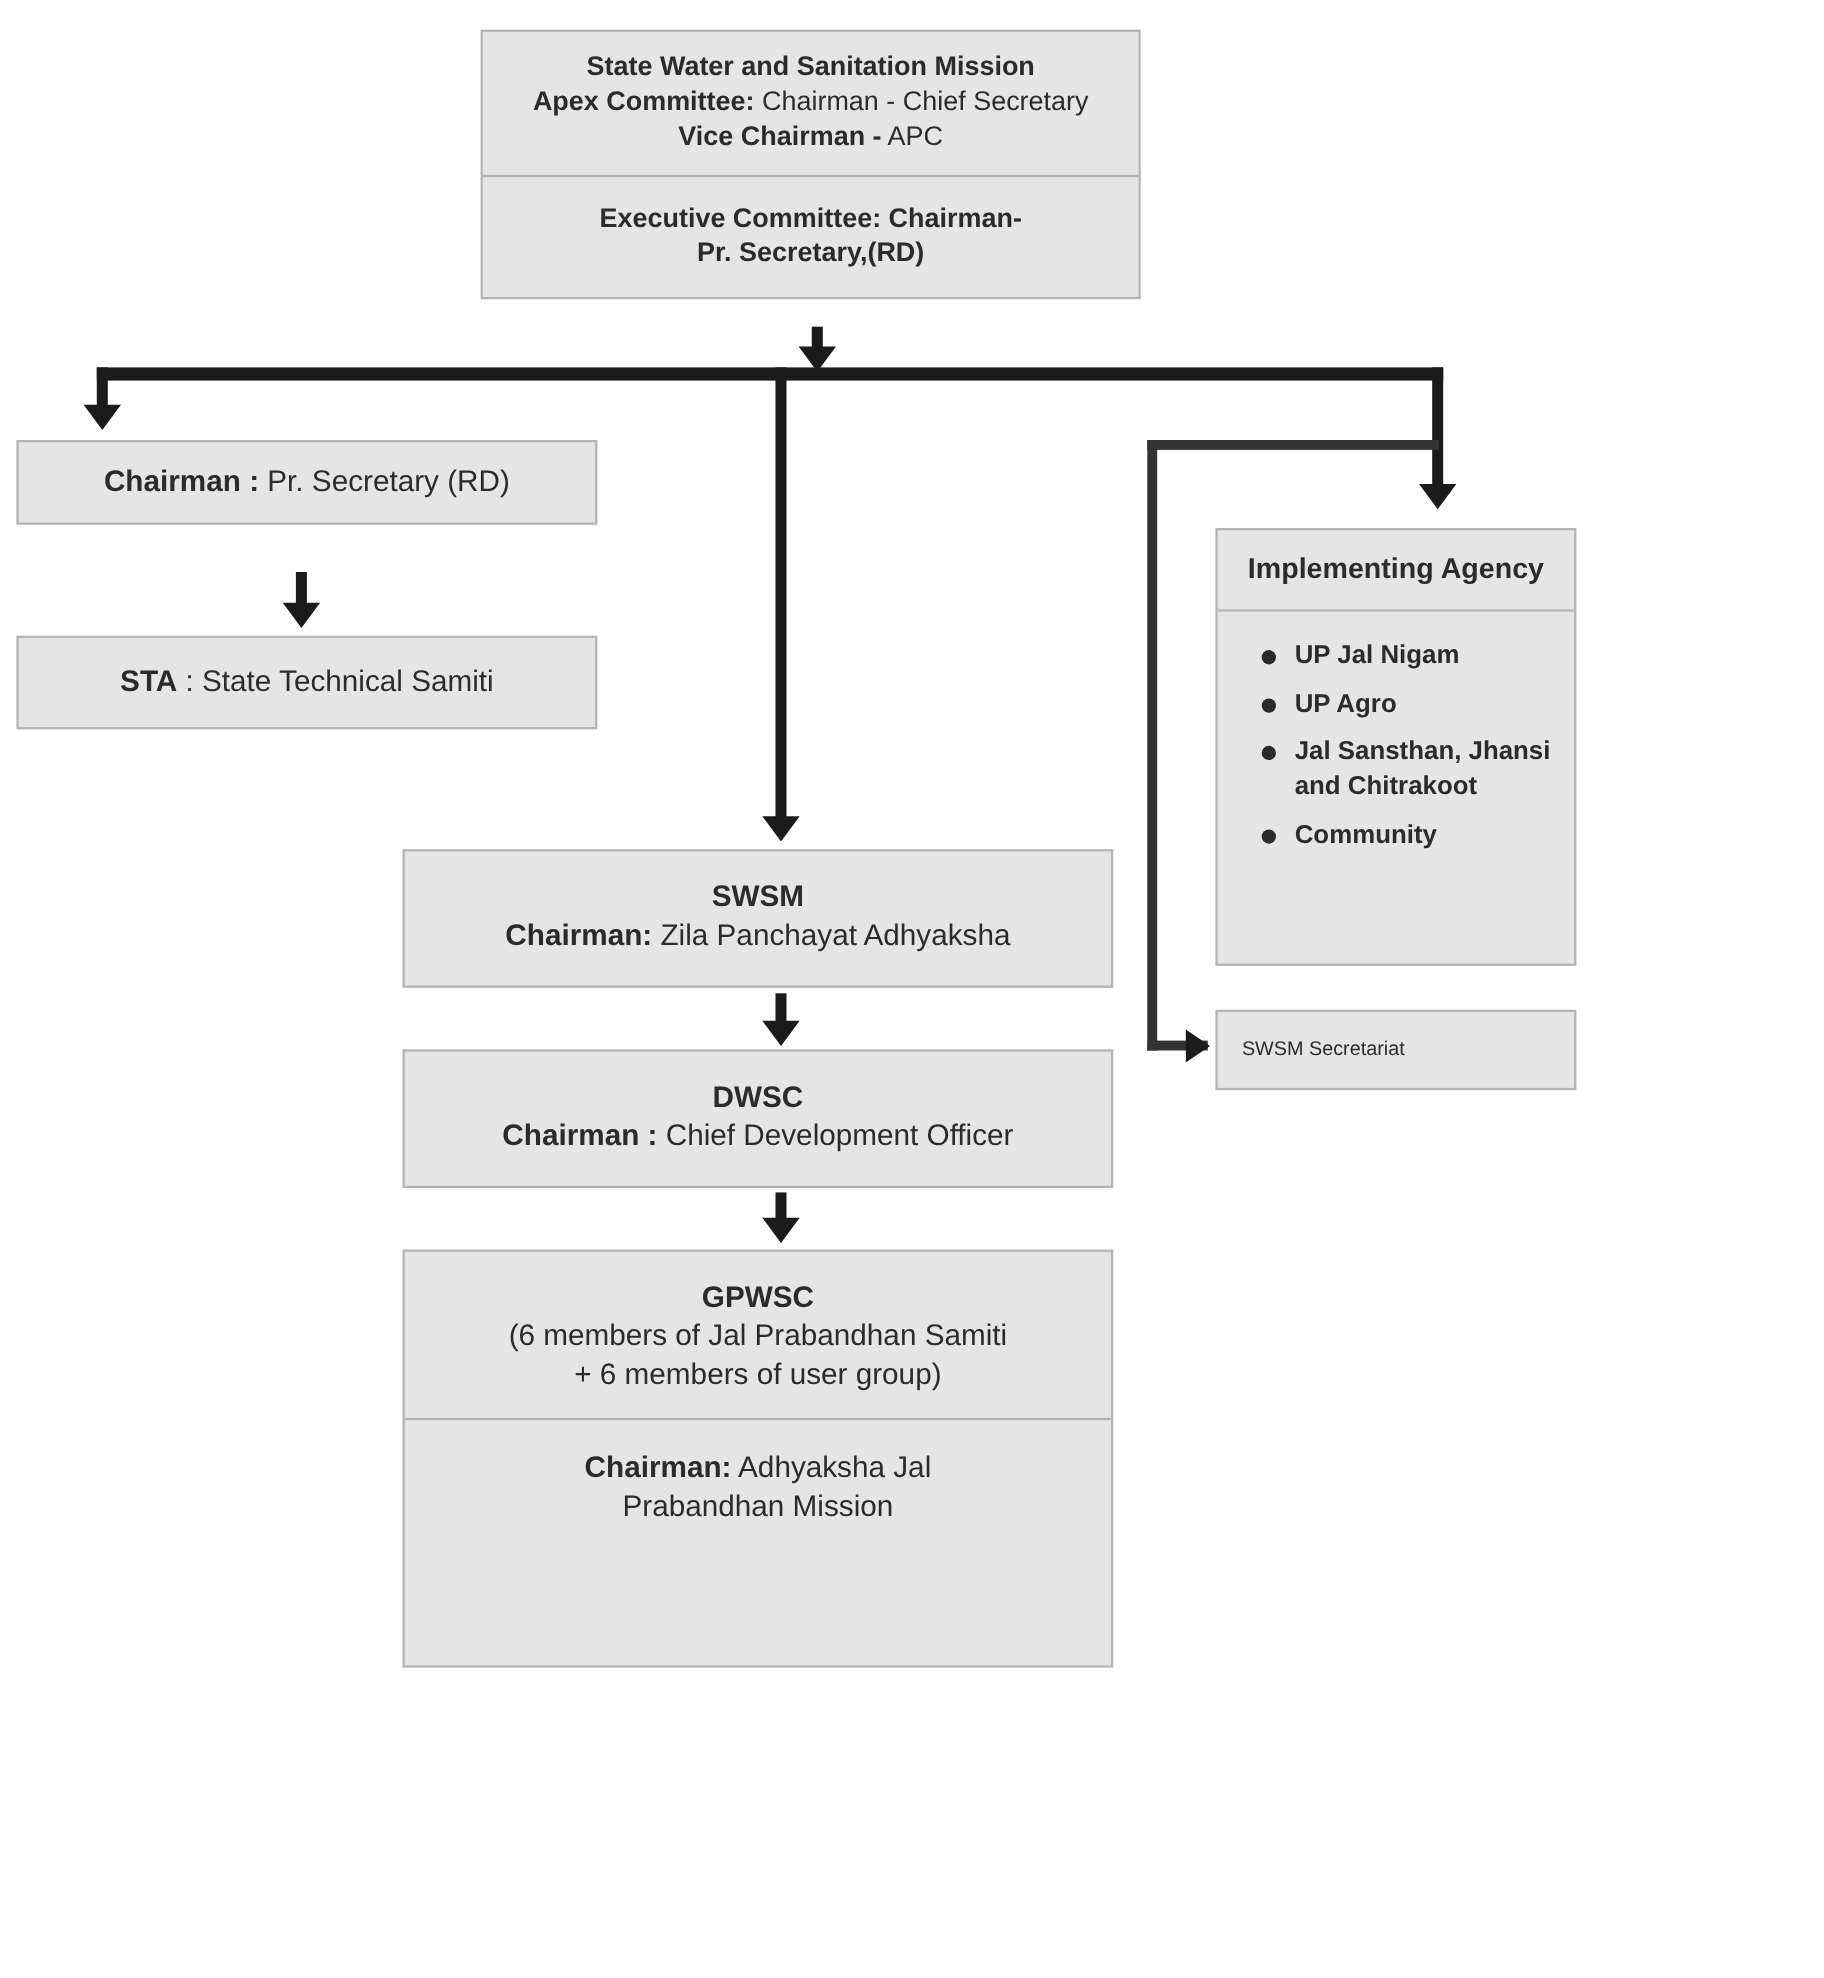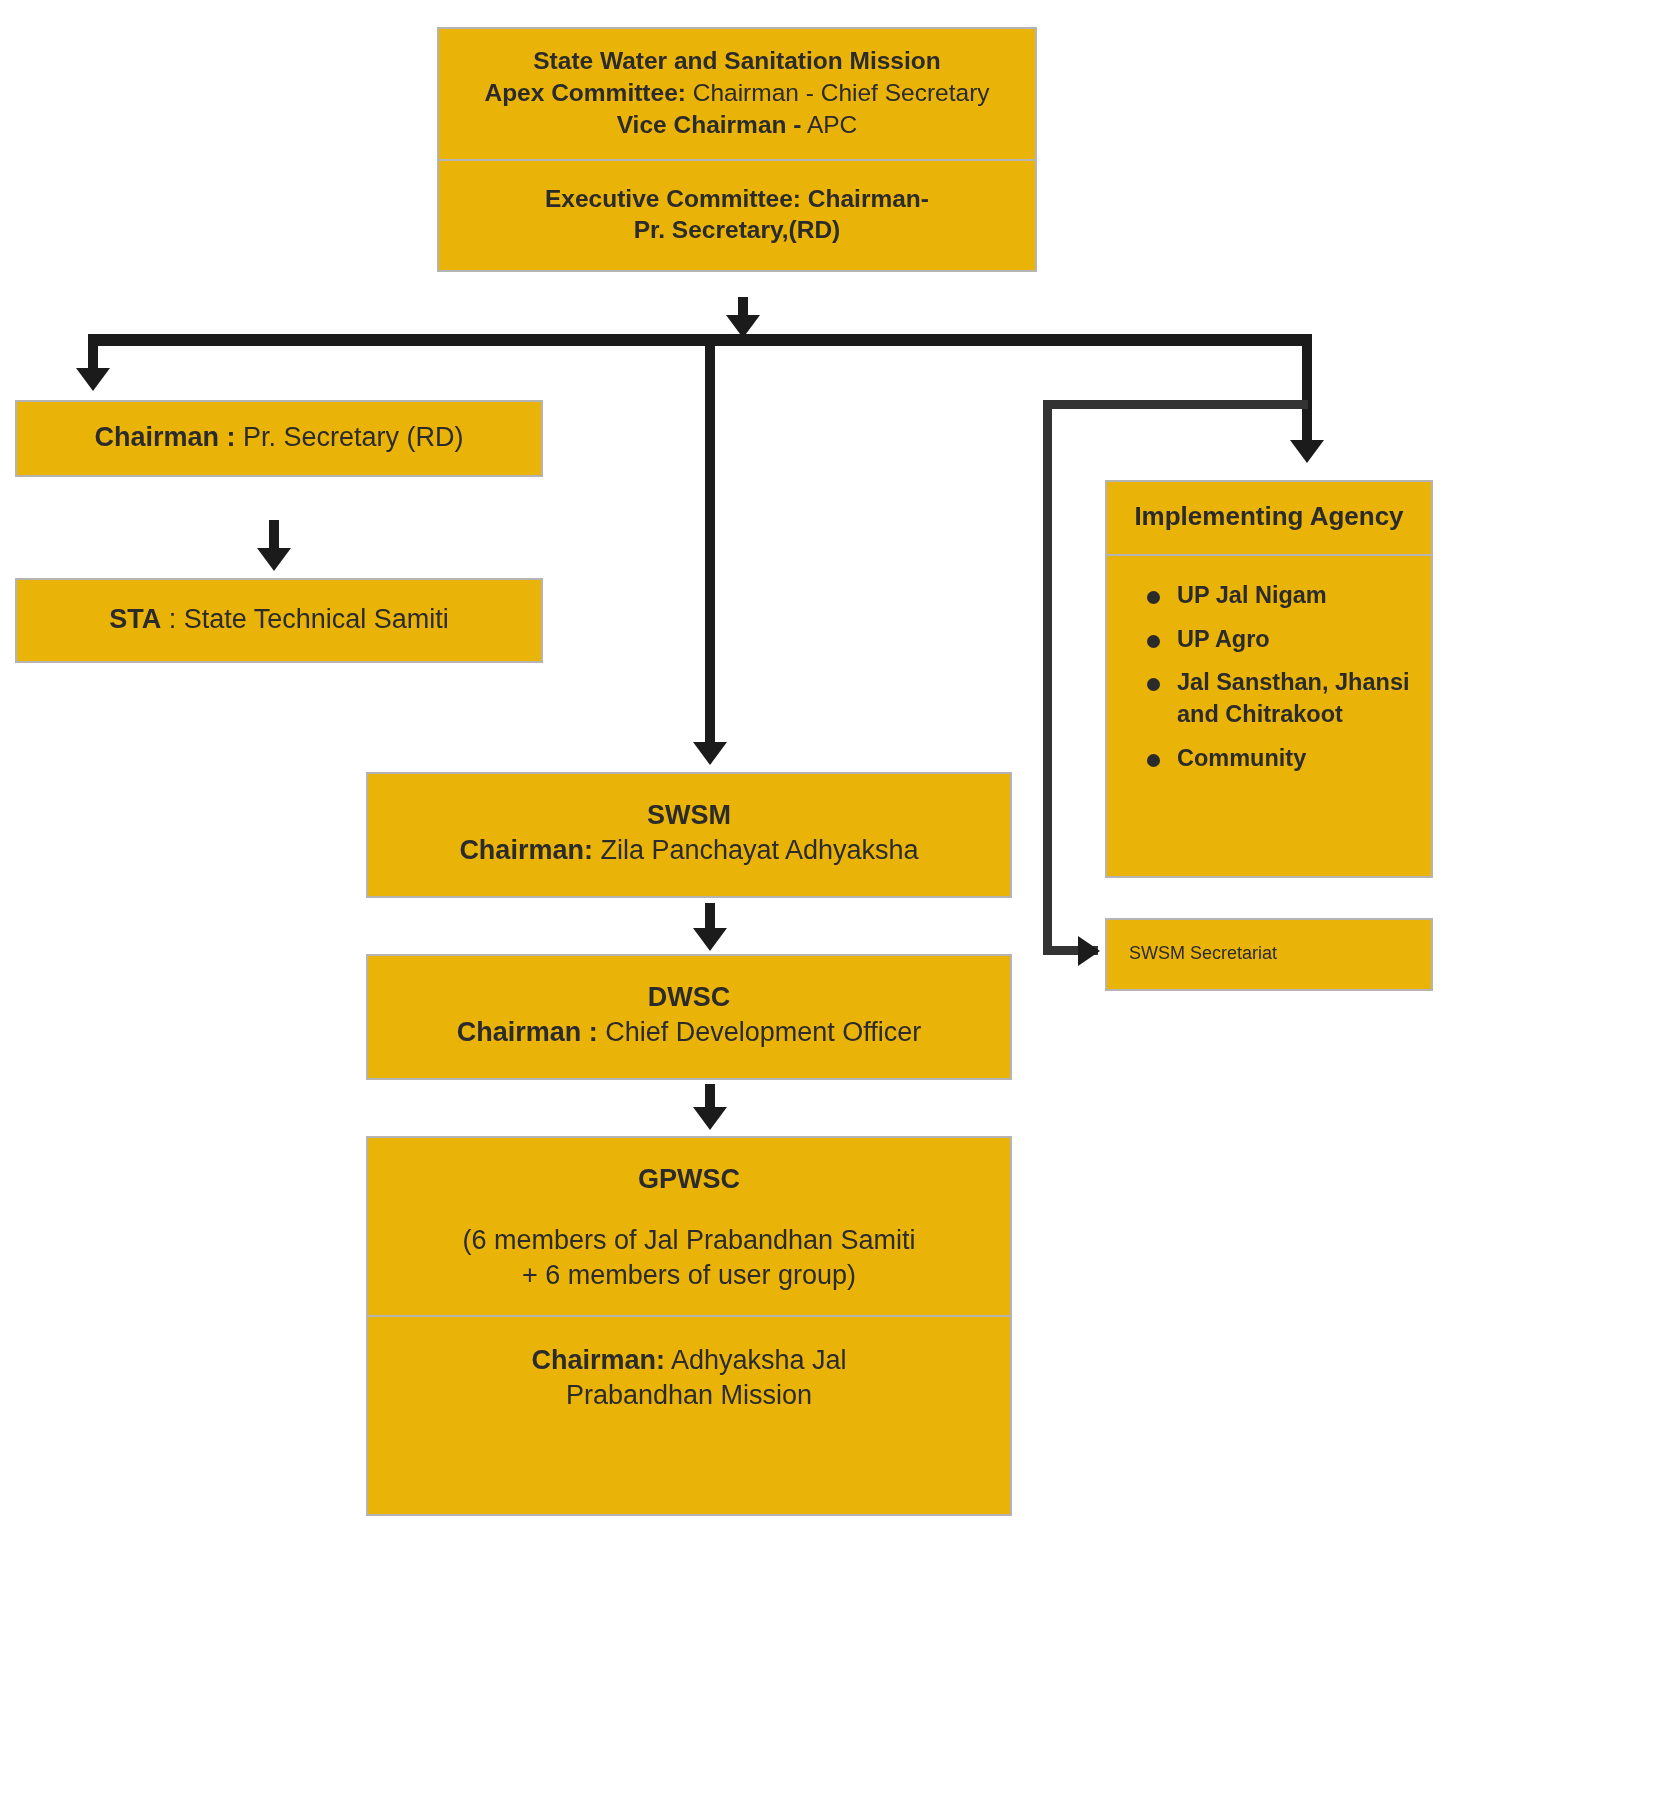--- a/index.html
+++ b/index.html
@@ -12,21 +12,21 @@
     position:relative;
     width:1658px;
     height:1798px;
     background:#ffffff;
     overflow:hidden;
   }
 
   
   .node{
     position:absolute;
-    background:#eab308;
+    background:#e5e5e5;
     border:2px solid #b6b3b3;
     box-sizing:border-box;
     text-align:center;
     line-height:1.30;
   }
   .node .seg{
     padding:14px 16px;
     box-sizing:border-box;
   }
   .node .seg + .seg{
@@ -178,21 +178,21 @@
       <span class="ln"><b>DWSC</b></span>
       <span class="ln"><b>Chairman :</b><span> Chief Development Officer</span></span>
     </div>
   </div>
 
   <div class="bar" style="left:705px;top:1084px;width:10px;height:34px;"></div>
   <div class="arrow-d" style="left:693px;top:1107px;"></div>
 
   <div class="node t-mid" style="left:366px;top:1136px;width:646px;height:380px;">
     <div class="seg" style="padding:24px 10px 22px;">
-      <span class="ln" style="display:block;margin-bottom:26px;"><b>GPWSC</b></span>
+      <span class="ln" style="display:block;"><b>GPWSC</b></span>
       <span class="ln">(6 members of Jal Prabandhan Samiti</span>
       <span class="ln">+ 6 members of user group)</span>
     </div>
     <div class="seg" style="padding:26px 10px 24px;">
       <span class="ln"><b>Chairman:</b><span> Adhyaksha Jal</span></span>
       <span class="ln">Prabandhan Mission</span>
     </div>
   </div>
 
 </div>

